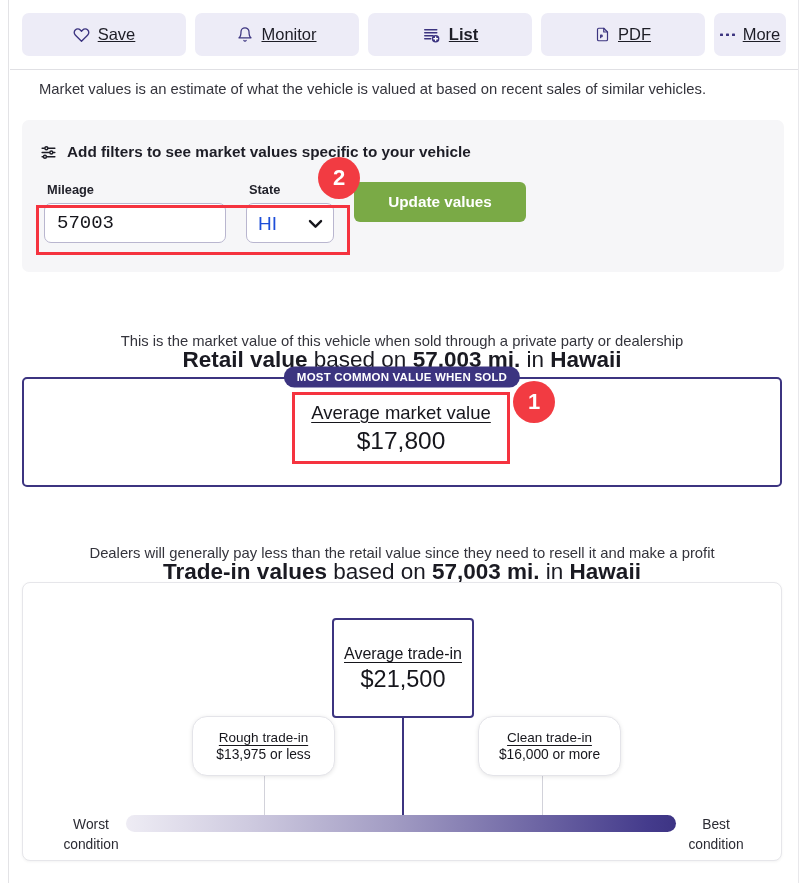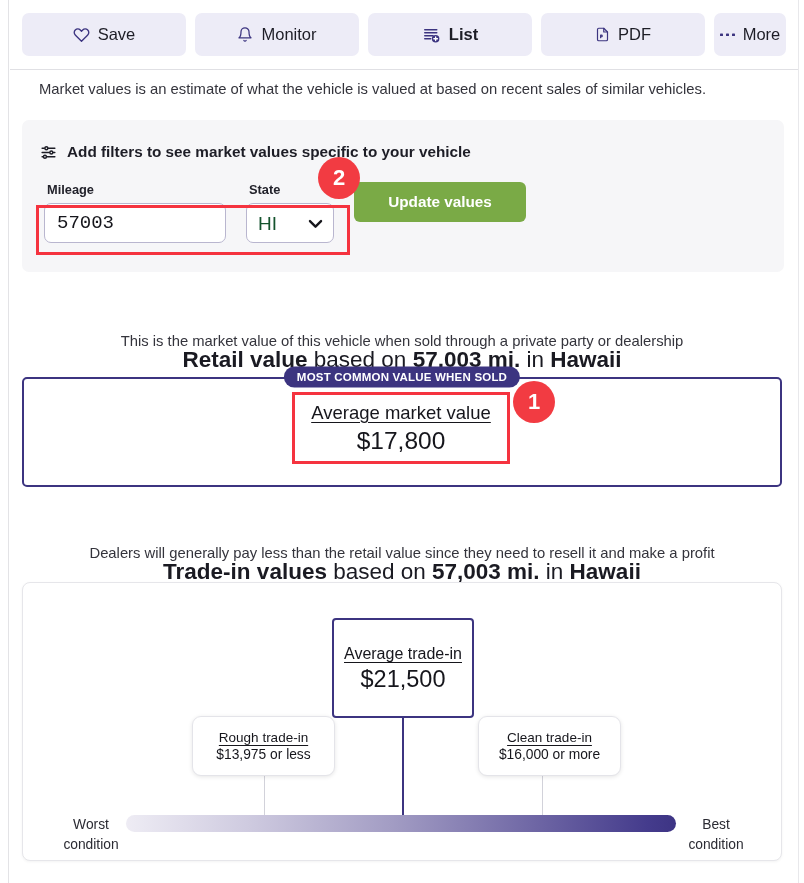--- a/index.html
+++ b/index.html
@@ -49,20 +49,21 @@
     border-radius: 7px;
     height: 43px;
     display: flex;
     align-items: center;
     justify-content: center;
     gap: 8px;
     font-size: 16.5px;
     color: #1d1d26;
     cursor: pointer;
     padding: 0 10px;
+    text-decoration: underline;
   }
   .tbtn.flex1 { flex: 1 1 0; }
   .tbtn.more { width: 72px; flex: none; gap: 7px; }
   .tbtn .lbl { white-space: nowrap; }
   .tbtn.bold .lbl { font-weight: bold; }
   .icn { display: inline-flex; align-items: center; justify-content: center; }
   .icn svg { display: block; }
 
   
   .intro {
@@ -112,21 +113,21 @@
     padding: 0 12px;
   }
   .state-wrap { position: relative; width: 88px; height: 40px; }
   .state-select {
     width: 88px; height: 40px;
     border: 1px solid #b9b6cf;
     border-radius: 7px;
     background: #ffffff;
     font-family: "Liberation Sans", sans-serif;
     font-size: 19px;
-    color: #14532d;
+    color: #1d4ed8;
     padding: 0 28px 0 11px;
     appearance: none; -webkit-appearance: none;
     cursor: pointer;
   }
   .state-caret {
     position: absolute; right: 9px; top: 11px;
     pointer-events: none;
   }
   .update-btn {
     width: 172px; height: 40px;
@@ -243,21 +244,21 @@
     width: 1px;
     background: #d2d2da;
     z-index: 1;
   }
   .conn.avg { width: 2px; background: #3c3480; }
 
   .tip {
     position: absolute;
     background: #ffffff;
     border: 1px solid #e4e4e9;
-    border-radius: 9px;
+    border-radius: 15px;
     box-shadow: 0 1px 4px rgba(0,0,0,0.10);
     display: flex; flex-direction: column;
     align-items: center; justify-content: center;
     z-index: 5;
   }
   .tip-title {
     font-size: 13.5px; color: #16161c;
     text-decoration: underline;
     text-underline-offset: 2.5px;
     text-decoration-thickness: 1px;

